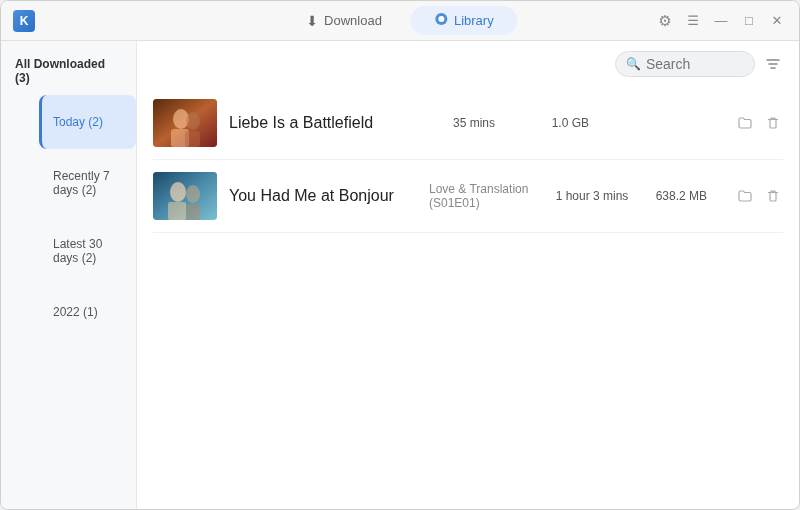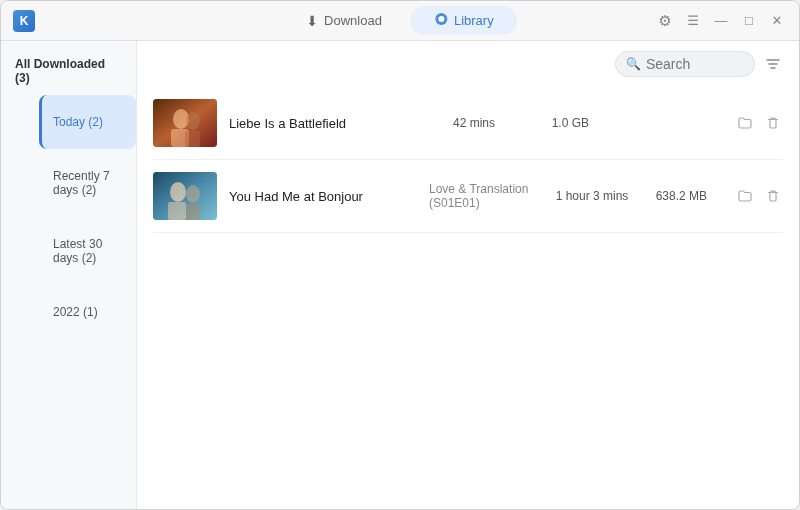--- a/index.html
+++ b/index.html
@@ -283,21 +283,21 @@
     }
 
     .video-info {
       flex: 1;
       display: flex;
       align-items: center;
       gap: 0;
     }
 
     .video-title {
-      font-size: 13px;
+      font-size: 16px;
       font-weight: 500;
       color: #222;
       width: 200px;
       flex-shrink: 0;
     }
 
     .video-series {
       font-size: 12px;
       color: #888;
       flex: 1;
@@ -455,21 +455,21 @@
               <rect width="64" height="48" fill="url(#g1)"></rect>
 
               <ellipse cx="28" cy="20" rx="8" ry="10" fill="rgba(255,200,150,0.6)"></ellipse>
               <ellipse cx="40" cy="22" rx="7" ry="9" fill="rgba(180,120,80,0.5)"></ellipse>
               <rect x="18" y="30" width="18" height="18" rx="3" fill="rgba(255,200,150,0.5)"></rect>
               <rect x="32" y="32" width="15" height="16" rx="3" fill="rgba(180,100,60,0.5)"></rect>
             </svg>
           </div>
           <div class="video-info">
             <div class="video-title">Liebe Is a Battlefield</div>
-            <div class="video-duration">42 mins</div>
+            <div class="video-duration">35 mins</div>
             <div class="video-size">1.0 GB</div>
           </div>
           <div class="video-actions">
             <button class="action-btn" title="Open folder">
               <svg width="16" height="16" viewBox="0 0 16 16" fill="none">
                 <path d="M2 4.5C2 3.67 2.67 3 3.5 3H6.5L7.5 4.5H12.5C13.33 4.5 14 5.17 14 6V11.5C14 12.33 13.33 13 12.5 13H3.5C2.67 13 2 12.33 2 11.5V4.5Z" stroke="#aaa" stroke-width="1.2" fill="none"></path>
               </svg>
             </button>
             <button class="action-btn" title="Delete">
               <svg width="16" height="16" viewBox="0 0 16 16" fill="none">

